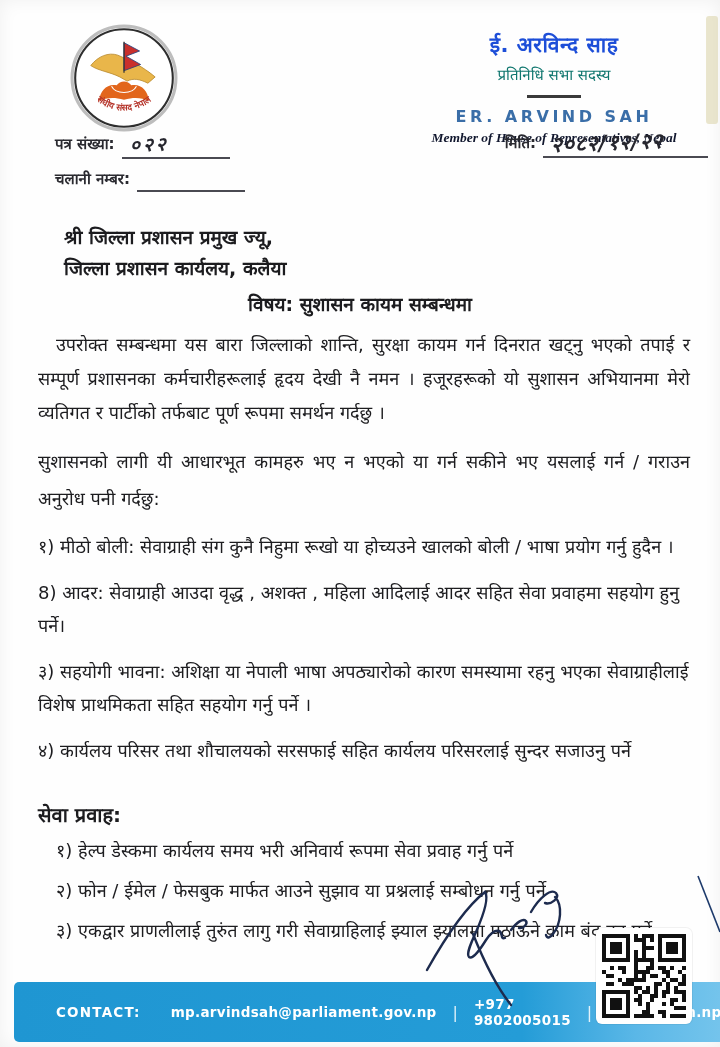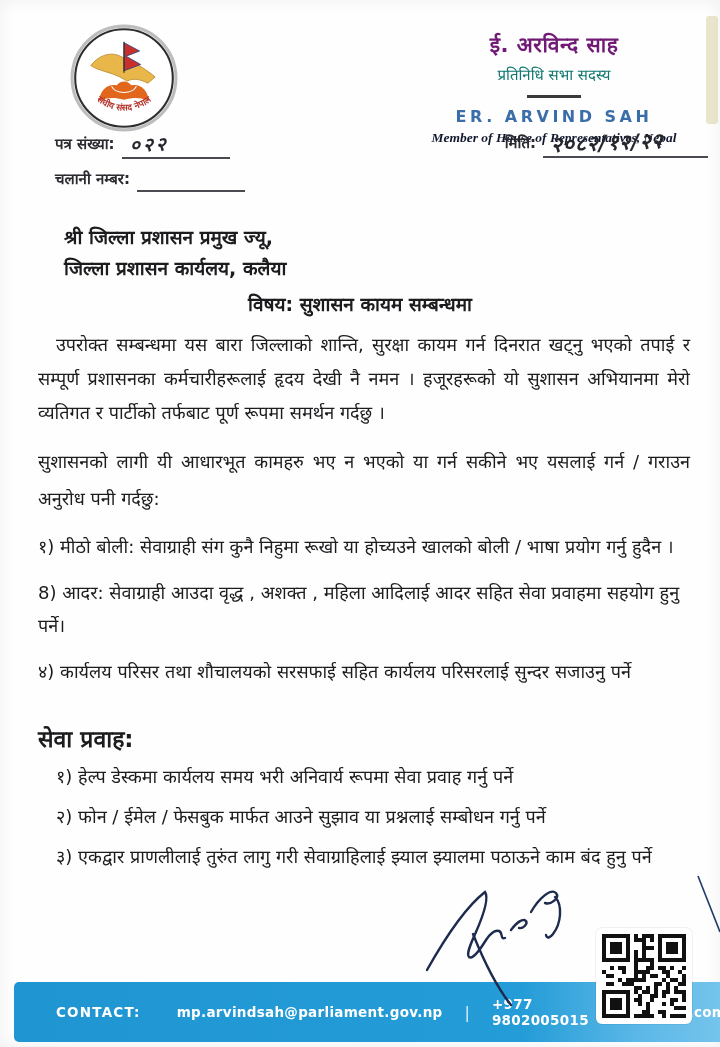--- a/index.html
+++ b/index.html
@@ -5,21 +5,21 @@
   html,body{margin:0;padding:0;background:#e8e8e8;}
   .page{
     position:relative; width:720px; height:1047px; margin:0 auto;
     background:#fefefe; overflow:hidden;
     font-family:"DejaVu Sans", sans-serif; color:#1c1c1f;
     box-shadow: inset 0 0 18px rgba(0,0,0,.06);
   }
   
   .logo{position:absolute; left:70px; top:24px; width:108px; height:108px;}
   .hdr{position:absolute; right:16px; top:30px; width:300px; text-align:center;}
-  .hdr .np-name{font-size:21px; font-weight:bold; color:#701a75; letter-spacing:.5px;}
+  .hdr .np-name{font-size:21px; font-weight:bold; color:#1d4ed8; letter-spacing:.5px;}
   .hdr .np-role{font-size:15px; color:#0f766e; margin-top:6px;}
   .hdr .rule{width:54px; height:2.5px; background:#3a3a3a; margin:11px auto 9px;}
   .hdr .en-name{font-size:16px; font-weight:600; letter-spacing:3.5px; color:#3a6ea8;}
   .hdr .en-role{font-size:13.5px; font-weight:bold; font-style:italic;
     font-family:"Liberation Serif", serif; color:#11172e; margin-top:4px;}
   .edge-strip{position:absolute; right:2px; top:16px; width:12px; height:108px;
     background:#d9d2a6; opacity:.55; border-radius:3px;}
   
   .meta-left{position:absolute; left:55px; top:131px; font-size:15px; color:#2a2a30;}
   .meta-left .row{margin-bottom:9px; font-weight:600;}
@@ -32,31 +32,31 @@
   .meta-date .u{min-width:165px;}
   
   .addr{position:absolute; left:64px; top:222px; font-size:19px; line-height:31px; font-weight:600;}
   .subject{position:absolute; left:0; top:291px; width:100%; text-align:center;
     font-size:19px; font-weight:bold;}
   .body{position:absolute; left:38px; top:328px; width:652px; font-size:18px;}
   .p1{line-height:34px; text-align:justify; text-indent:18px;}
   .p2{line-height:37px; text-align:justify; margin-top:13px;}
   .h1x{font-weight:bold; font-size:18.5px; margin-top:6px;}
   .it{margin-top:13px; line-height:33px; text-align:left;}
-  .h2x{font-weight:bold; font-size:23px; margin-top:34px;}
+  .h2x{font-weight:bold; font-size:20px; margin-top:34px;}
   .it2{margin-top:5px; line-height:35px;margin-left:18px;}
   
   .sig{position:absolute; left:415px; top:872px; width:190px; height:135px; z-index:5;}
   .penline{position:absolute; right:-4px; top:874px; width:30px; height:60px; z-index:5;}
   .qr{position:absolute; left:596px; top:928px; width:84px; height:84px; z-index:6;
       background:#fff; border-radius:6px; padding:6px; box-shadow:0 0 0 1px rgba(0,0,0,.05);}
   .footer{position:absolute; left:14px; top:982px; width:706px; height:60px;
       border-radius:5px 0 0 5px; z-index:4;
       background:linear-gradient(90deg,#1f96d2 0%,#2503a000 0%), linear-gradient(90deg,#1f96d2 0%,#249cd7 72%,#5ab7e7 88%,#74c4ec 100%);
-      display:flex; align-items:center; color:#fff;gap:6px;}
+      display:flex; align-items:center; color:#fff;}
   .footer .lbl{font-weight:bold; font-size:13.5px; letter-spacing:1.2px; margin:0 30px 0 42px;}
   .footer .v{font-size:13.5px; font-weight:600; letter-spacing:.3px;}
   .footer .sep{margin:0 16px; opacity:.85; font-weight:400;}
 </style>
 </head>
 <body>
 
 <div class="page">
 
   <svg class="logo" viewBox="0 0 104 104">
@@ -106,20 +106,21 @@
     <div>जिल्ला प्रशासन कार्यलय, कलैया</div>
   </div>
 
   <div class="subject">विषय: सुशासन कायम सम्बन्धमा</div>
 
   <div class="body">
     <div class="p1">उपरोक्त सम्बन्धमा यस बारा जिल्लाको शान्ति, सुरक्षा कायम गर्न दिनरात खट्नु भएको तपाई र सम्पूर्ण प्रशासनका कर्मचारीहरूलाई हृदय देखी नै नमन । हजूरहरूको यो सुशासन अभियानमा मेरो व्यतिगत र पार्टीको तर्फबाट पूर्ण रूपमा समर्थन गर्दछु ।</div>
     <div class="p2">सुशासनको लागी यी आधारभूत कामहरु भए न भएको या गर्न सकीने भए यसलाई गर्न / गराउन अनुरोध पनी गर्दछु:</div>
     <div class="it">१) मीठो बोली:  सेवाग्राही संग कुनै निहुमा रूखो या होच्यउने खालको बोली / भाषा प्रयोग गर्नु हुदैन ।</div>
     <div class="it">8) आदर: सेवाग्राही आउदा वृद्ध , अशक्त , महिला आदिलाई आदर सहित सेवा प्रवाहमा सहयोग हुनु पर्ने।</div>
+    <div class="it">३) सहयोगी भावना: अशिक्षा या नेपाली भाषा अपठ्यारोको कारण समस्यामा रहनु भएका सेवाग्राहीलाई विशेष प्राथमिकता सहित सहयोग गर्नु पर्ने ।</div>
     <div class="it">४) कार्यलय परिसर तथा शौचालयको सरसफाई सहित कार्यलय परिसरलाई सुन्दर सजाउनु पर्ने</div>
     <div class="h2x">सेवा प्रवाह:</div>
     <div class="it2">१) हेल्प डेस्कमा कार्यलय समय भरी अनिवार्य रूपमा सेवा प्रवाह गर्नु पर्ने</div>
     <div class="it2">२) फोन / ईमेल / फेसबुक मार्फत आउने सुझाव या प्रश्नलाई सम्बोधन गर्नु पर्ने</div>
     <div class="it2">३) एकद्वार प्राणलीलाई तुरुंत लागु गरी सेवाग्राहिलाई झ्याल झ्यालमा पठाऊने काम बंद हुनु पर्ने</div>
   </div>
 
   <svg class="sig" viewBox="0 0 190 135">
     <g fill="none" stroke="#1d2b4e" stroke-width="2.4" stroke-linecap="round">
       <path d="M 12,98 C 30,66 52,34 70,20 C 74,26 68,44 61,60 C 56,71 51,82 54,85 C 58,88 66,76 71,68 C 75,62 80,58 84,59 C 88,60 85,68 90,66"></path>

